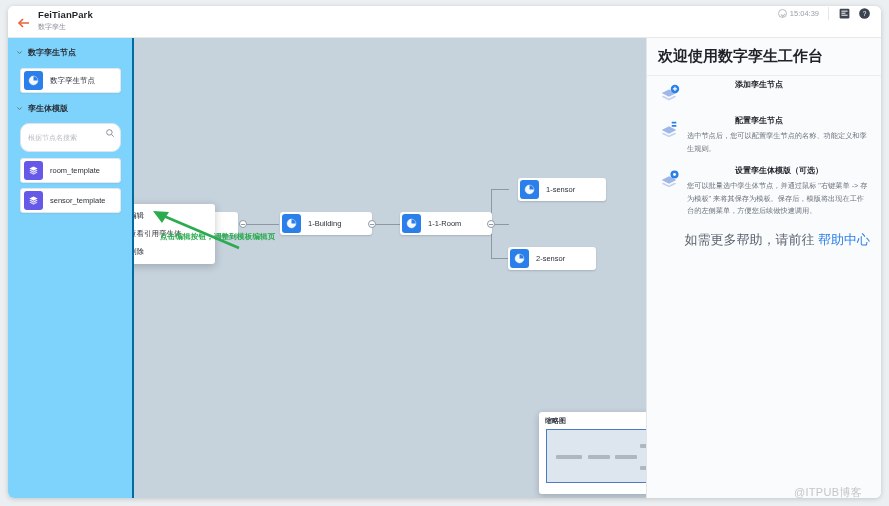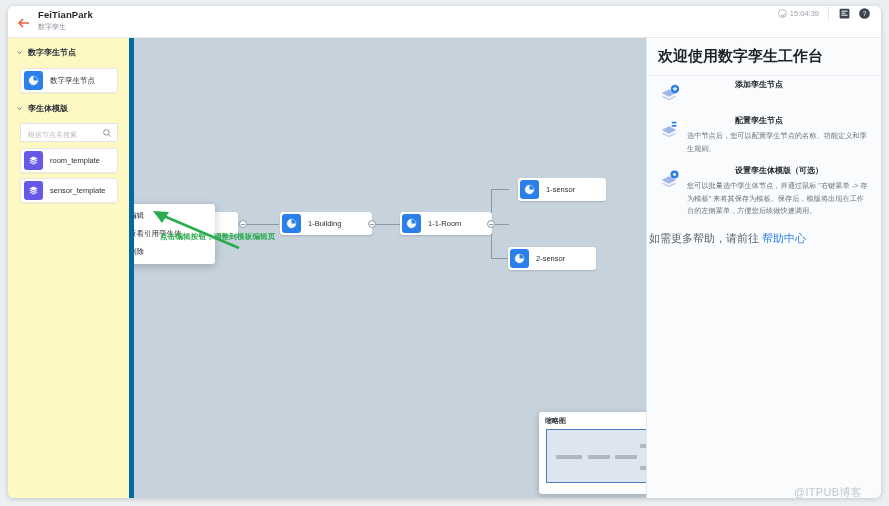--- a/index.html
+++ b/index.html
@@ -65,22 +65,22 @@
   .hr-time { font-size: 7.5px; color: #9aa0a8; }
   .hr-sep { width: 1px; height: 13px; background: #e3e5e8; margin: 0 2px; }
   .hr-icon { width: 13px; height: 13px; color: #3d4450; cursor: pointer; }
 
   
   .body { position: relative; height: 460px; display: flex; }
 
   
   .sidebar {
     width: 126px; flex: 0 0 126px;
-    background: #fef9c3;
-    border-right: 5px solid #0369a1;
+    background: #7dd3fc;
+    border-right: 2px solid #0369a1;
     padding-top: 4px;
     position: relative;
   }
   .sec-head {
     display: flex; align-items: center; gap: 5px;
     padding: 5px 9px 5px 8px;
     font-size: 8px; color: #2b3039; font-weight: bold;
   }
   .sec-head .chev {
     width: 7px; height: 7px; color: #6b7280; flex: 0 0 7px;
@@ -104,25 +104,24 @@
   }
   .ico-blue { background: #2b7fea; }
   .ico-purple { background: #6659e8; }
   .card-label {
     font-size: 7.5px; color: #2b3039; margin-left: 7px;
     white-space: nowrap; overflow: hidden;
   }
   .search-box {
     position: relative;
     margin: 4px 11px 6px 12px;
-    height: 19px;
+    height: 29px;
     background: #fff;
     border: 1px solid #e0e4e9;
-    border-radius: 1px;
-    font-family: Liberation Mono, monospace;
+    border-radius: 9px;
   }
   .search-box input {
     width: 100%; height: 100%;
     border: 0; outline: 0; background: transparent;
     padding: 0 18px 0 7px;
     font-size: 7px; color: #3d4450;
     font-family: inherit;
   }
   .search-box input::placeholder { color: #b5bac1; }
   .search-ico {
@@ -244,21 +243,21 @@
     margin-right: 7px; margin-top: 4px;
   }
   .rp-steptitle {
     font-size: 8px; font-weight: bold; color: #1f2329;
     margin-bottom: 3px; line-height: 12px; margin-left: 48px;
   }
   .rp-stepdesc {
     font-size: 7.2px; color: #6a727e; line-height: 12.5px;
   }
   .rp-foot {
-    padding: 6px 2px; font-size: 11px; color: #5b6370;
+    padding: 6px 11px; font-size: 13px; color: #5b6370; text-align: right;
   }
   .rp-link { color: #2b7fea; cursor: pointer; }
 
   .watermark {
     position: absolute; right: 27px; bottom: 6px;
     font-size: 11px; color: #c3c6ca;
     letter-spacing: .3px;
     z-index: 50;
   }
 </style>

